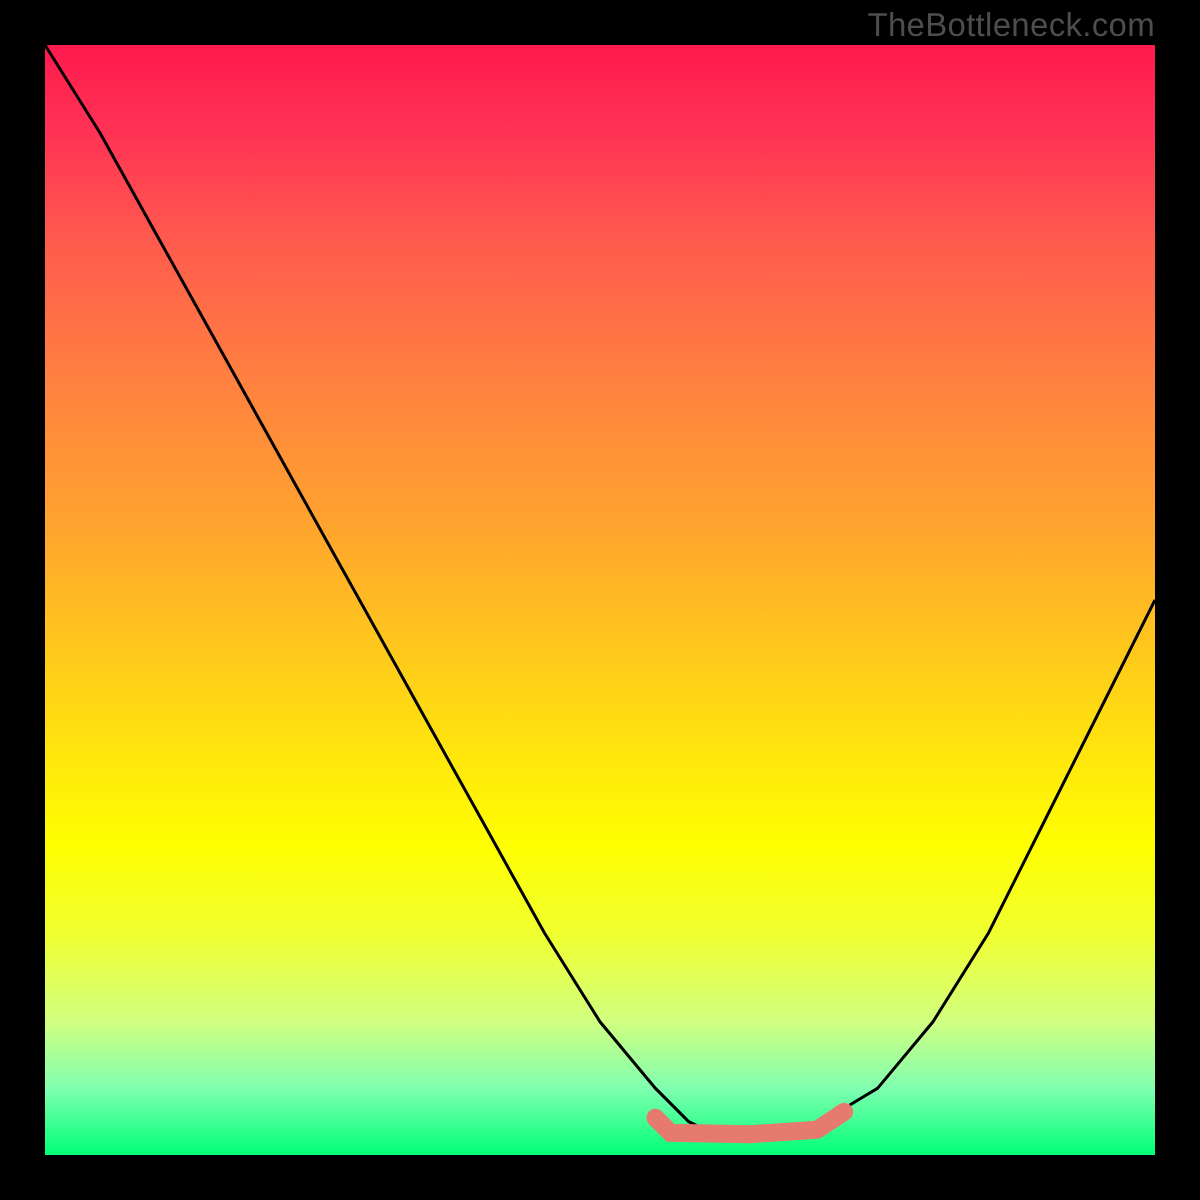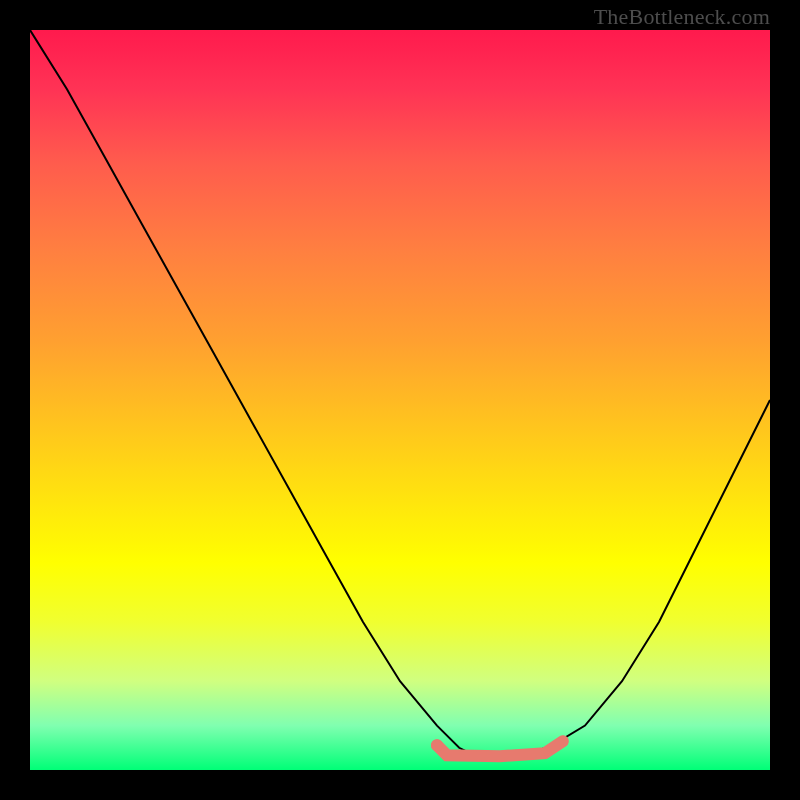--- a/index.html
+++ b/index.html
@@ -29,21 +29,21 @@
       #d0ff80 88%,
       #80ffb0 94%,
       #00ff77 100%
     );
   }
   .watermark {
     position: absolute;
     top: 4px;
     right: 30px;
     color: #4d4d4d;
-    font-family: Liberation Serif, serif;
+    font-family: Liberation Sans, sans-serif;
     font-size: 22px;
     font-weight: 400;
     letter-spacing: 0.2px;
   }
   .curve-svg {
     position: absolute;
     left: 30px;
     top: 30px;
     width: 740px;
     height: 740px;

